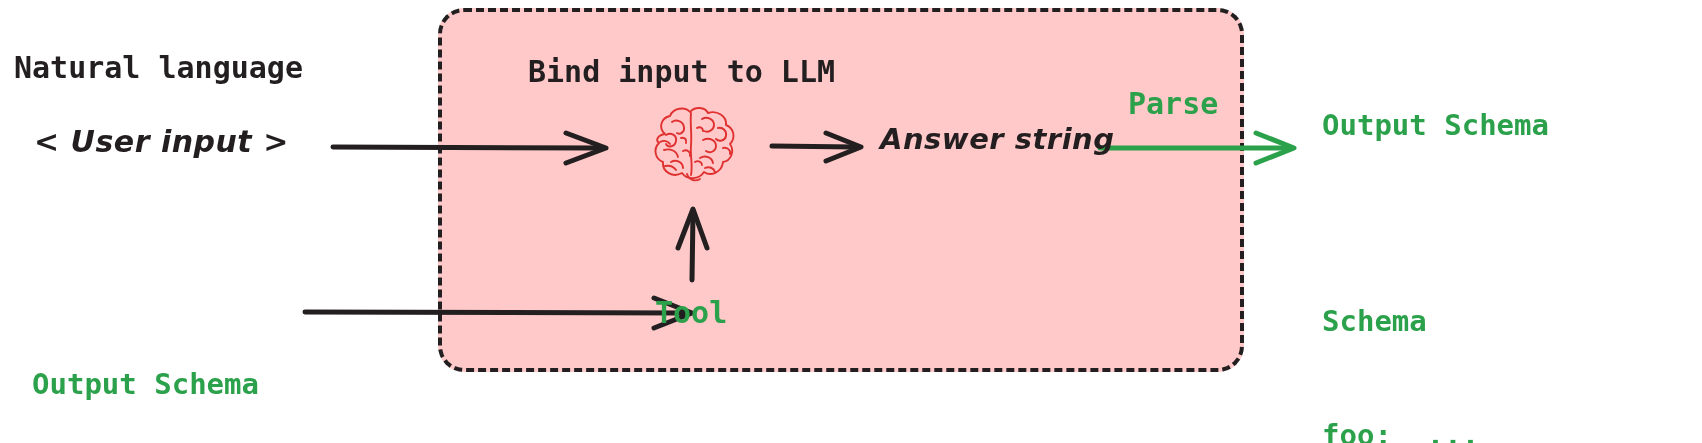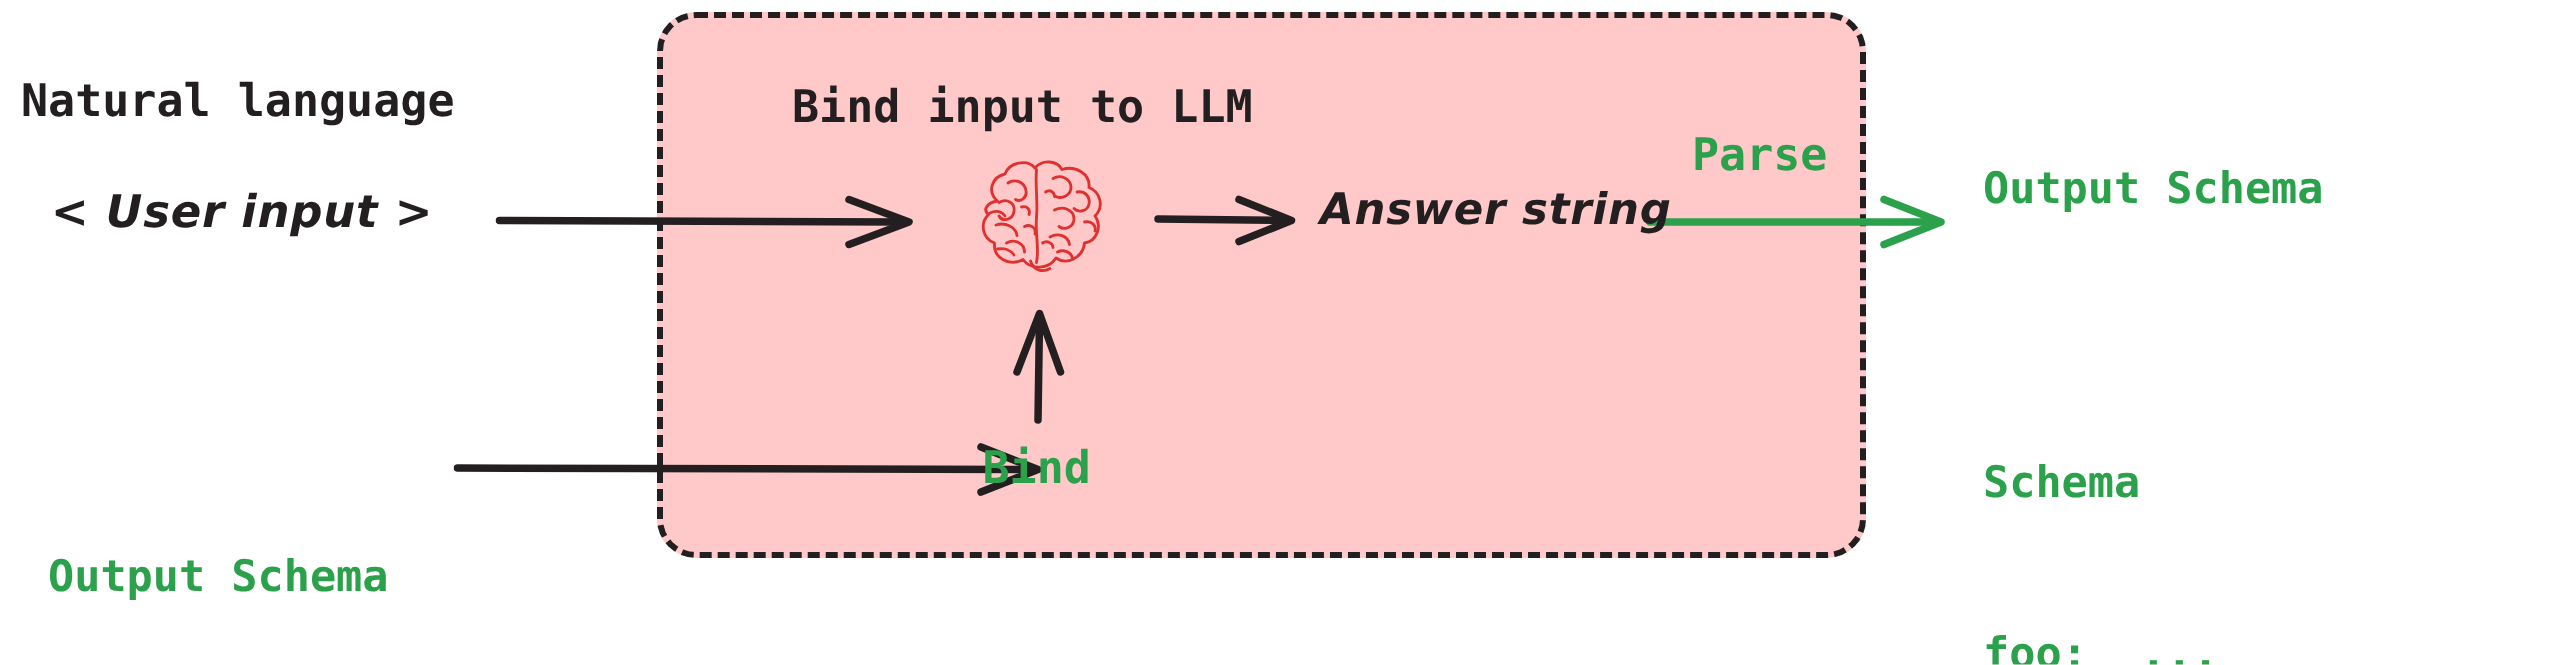--- a/index.html
+++ b/index.html
@@ -163,21 +163,21 @@
   <div class="abs mono t-natural-language">Natural language</div>
 
   <div class="abs hand t-user-input">&lt; User input &gt;</div>
 
   <div class="abs mono t-bind-schema">Bind input to LLM</div>
 
   <div class="abs hand t-answer-string">Answer string</div>
 
   <div class="abs mono-green t-parse">Parse</div>
 
-  <div class="abs mono-green t-tool">Bind</div>
+  <div class="abs mono-green t-tool">Tool</div>
 
   <div class="abs schema-block schema-left">
     <div>Output Schema</div>
     
     
   </div>
 
   <div class="abs schema-block schema-right">
     <div>Output Schema</div>
     <span class="gap"></span>

